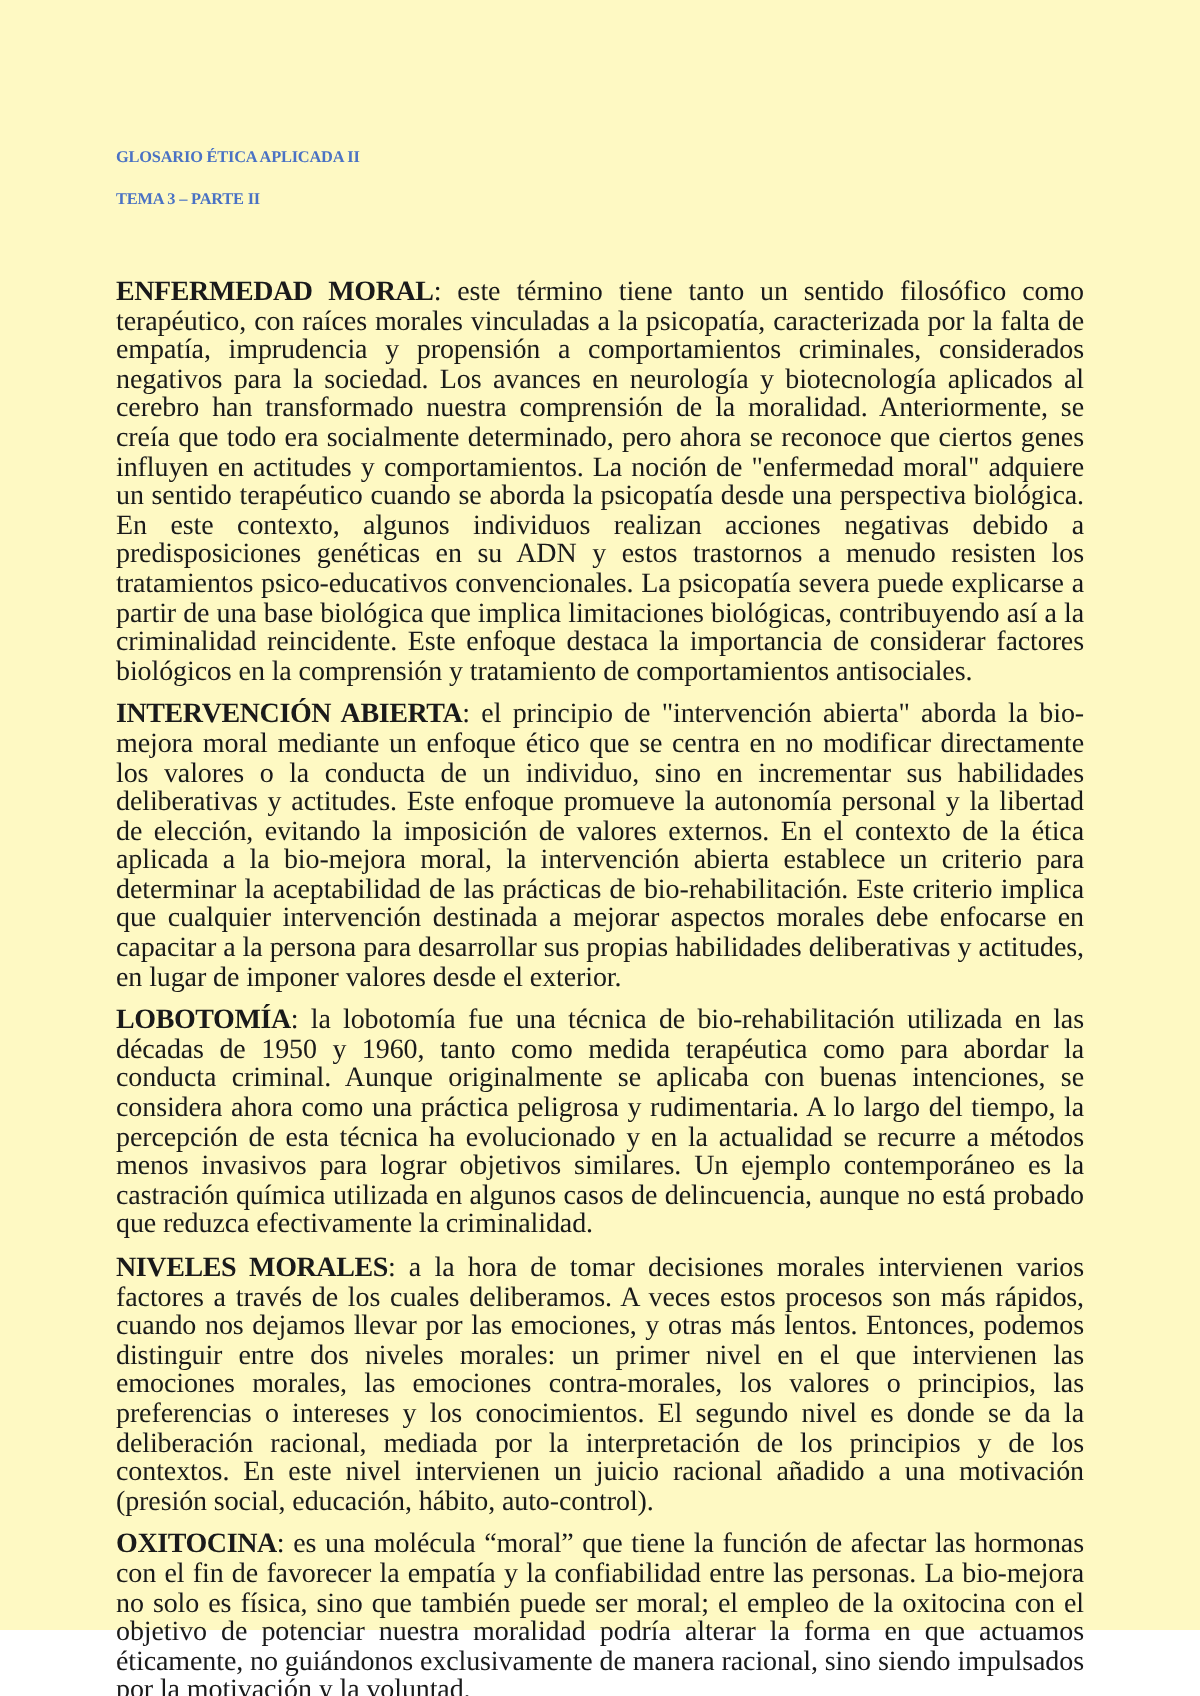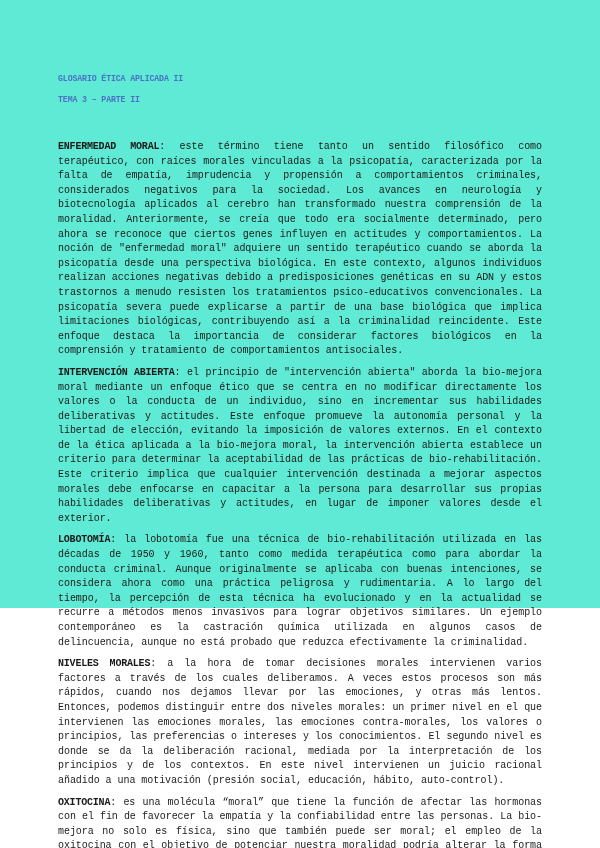--- a/index.html
+++ b/index.html
@@ -1,34 +1,34 @@
 <!DOCTYPE html>
 <html><head>
 <meta charset="utf-8">
 <style>
   html, body { margin: 0; padding: 0; background: #ffffff; }
   body { width: 600px; height: 848px; overflow: hidden; position: relative; }
   .page {
-    position: absolute; left: 0; top: 0; width: 600px; height: 608px;
-    background: #5eead4;
-    font-family: Liberation Mono, monospace;
+    position: absolute; left: 0; top: 0; width: 600px; height: 815px;
+    background: #fef9c3;
+    font-family: Liberation Serif, serif;
     color: #1a1a1a;
   }
   .heading {
     position: absolute; left: 58px;
     font-size: 8.2px; font-weight: bold; color: #4a72c4;
     letter-spacing: -0.1px;
   }
   .h1 { top: 74px; }
   .h2 { top: 95px; }
   .content {
     position: absolute; left: 58px; top: 140px; width: 484px;
   }
   .entry {
-    font-size: 10px; line-height: 14.6px; text-align: justify;
+    font-size: 14px; line-height: 14.6px; text-align: justify;
     margin: 0 0 7px 0; letter-spacing: -0.05px;
   }
   .term { font-weight: bold; letter-spacing: -0.2px; }
 </style>
 </head>
 <body>
 
 <div class="page">
   <div class="heading h1">GLOSARIO ÉTICA APLICADA II</div>
   <div class="heading h2">TEMA 3 – PARTE II</div>

